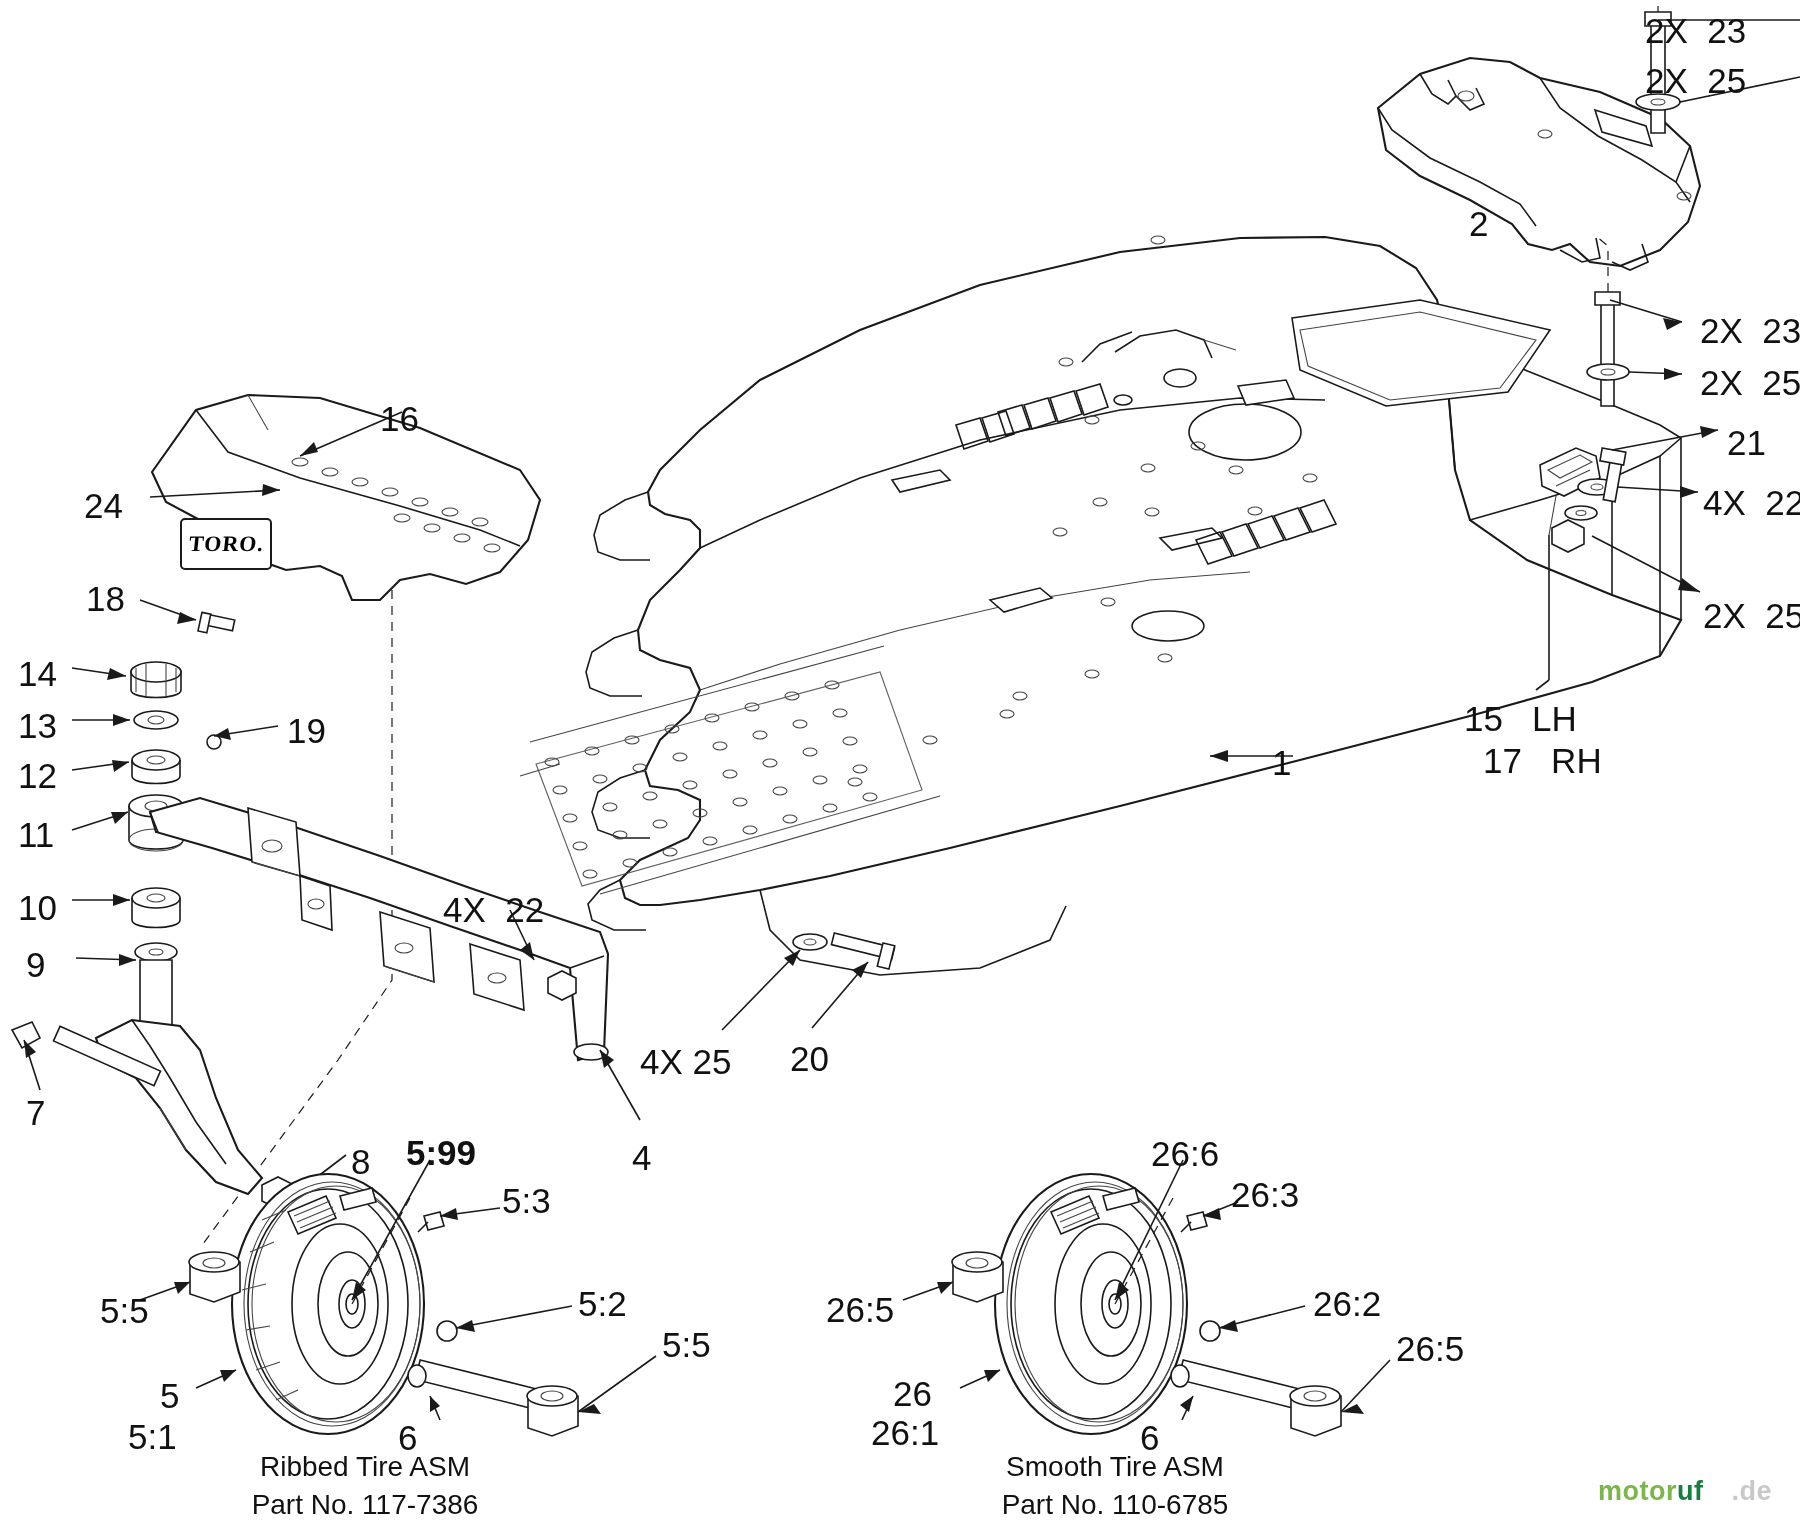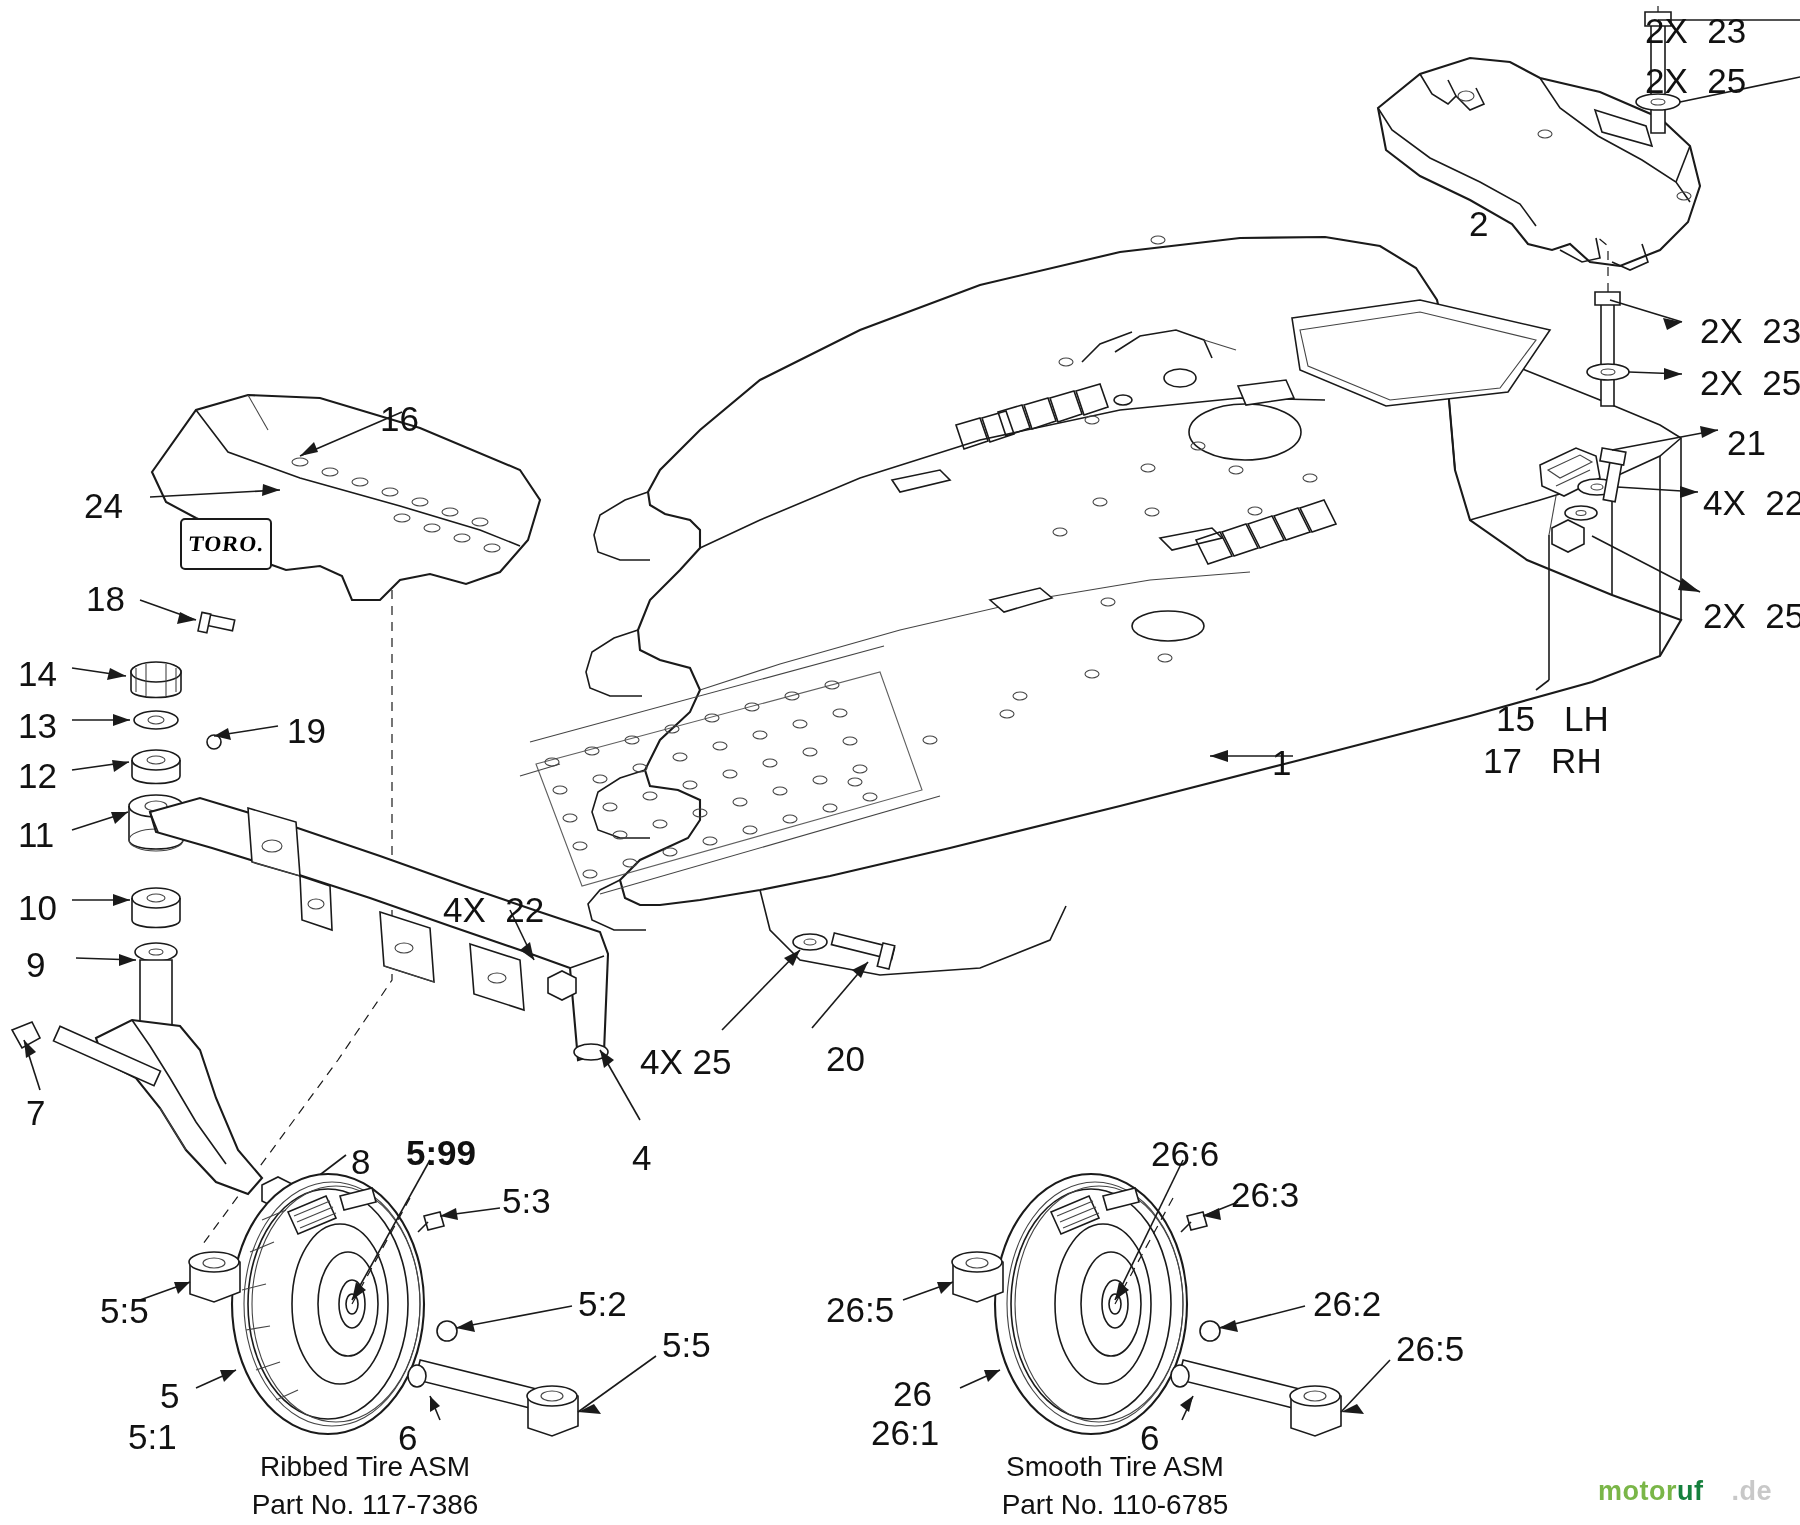--- a/index.html
+++ b/index.html
@@ -571,25 +571,25 @@
 <div class="callout" style="left:18px; top:655px;">14</div>
 <div class="callout" style="left:18px; top:707px;">13</div>
 <div class="callout" style="left:18px; top:757px;">12</div>
 <div class="callout" style="left:18px; top:816px;">11</div>
 <div class="callout" style="left:287px; top:712px;">19</div>
 <div class="callout" style="left:18px; top:889px;">10</div>
 <div class="callout" style="left:26px; top:946px;">9</div>
 <div class="callout" style="left:26px; top:1094px;">7</div>
 <div class="callout" style="left:351px; top:1143px;">8</div>
 <div class="callout" style="left:1272px; top:744px;">1</div>
-<div class="callout" style="left:1496px; top:700px;text-align:center;">15   LH</div>
+<div class="callout" style="left:1464px; top:700px;text-align:center;">15   LH</div>
 <div class="callout" style="left:1483px; top:742px;">17   RH</div>
 <div class="callout" style="left:443px; top:891px;">4X  22</div>
 <div class="callout" style="left:640px; top:1043px;">4X 25</div>
-<div class="callout" style="left:790px; top:1040px;margin-left:36px;">20</div>
+<div class="callout" style="left:790px; top:1040px;">20</div>
 <div class="callout" style="left:632px; top:1139px;">4</div>
 <div class="callout" style="left:406px; top:1134px;font-weight:bold;">5:99</div>
 <div class="callout" style="left:502px; top:1182px;text-align:center;">5:3</div>
 <div class="callout" style="left:578px; top:1285px;">5:2</div>
 <div class="callout" style="left:662px; top:1326px;">5:5</div>
 <div class="callout" style="left:100px; top:1292px;">5:5</div>
 <div class="callout" style="left:160px; top:1377px;">5</div>
 <div class="callout" style="left:128px; top:1418px;">5:1</div>
 <div class="callout" style="left:398px; top:1419px;">6</div>
 <div class="callout" style="left:1151px; top:1135px;">26:6</div>

